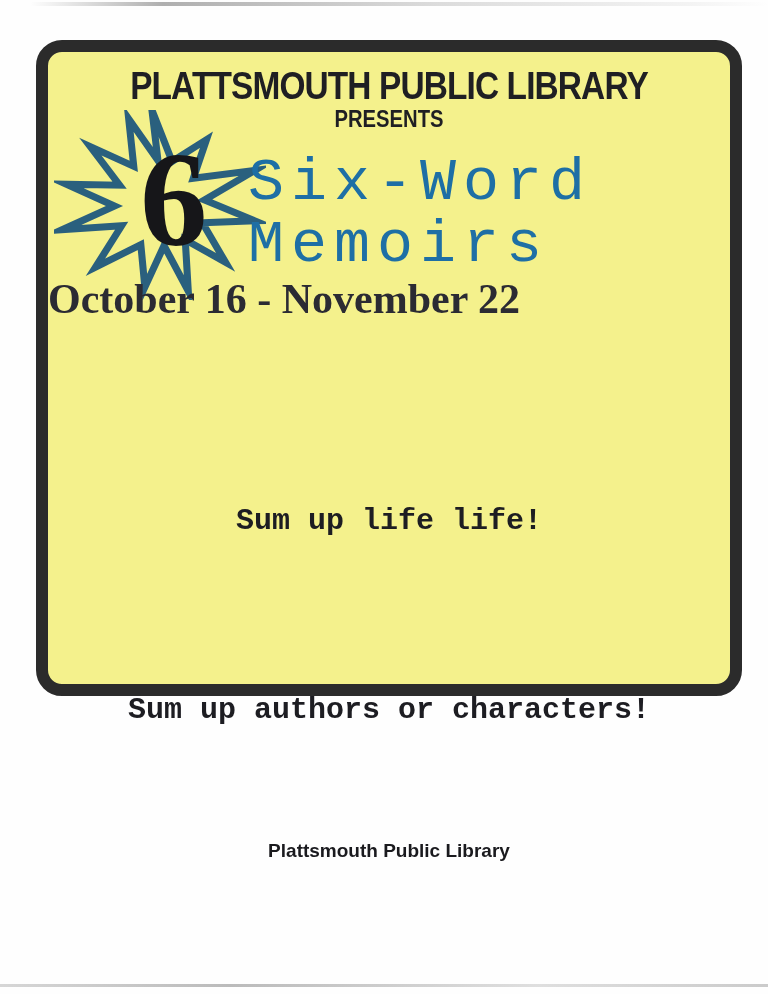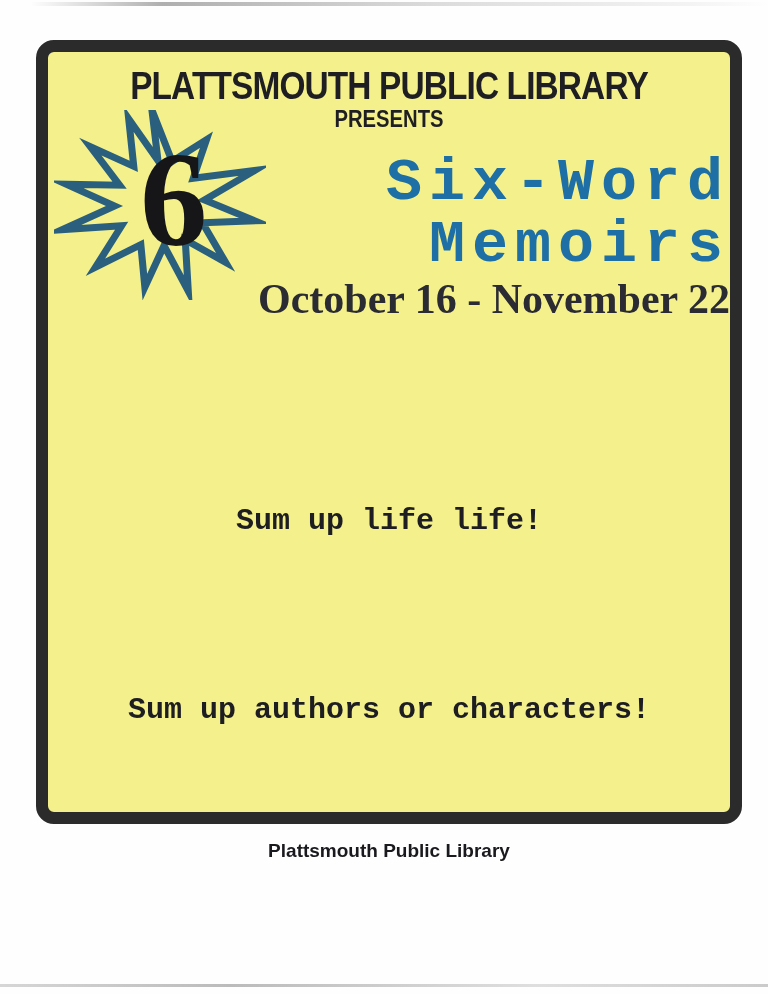--- a/index.html
+++ b/index.html
@@ -21,24 +21,24 @@
   .scan-line-top{
     position:absolute;left:30px;top:2px;width:738px;height:4px;
     background:linear-gradient(to right,rgba(150,150,150,0),rgba(110,110,110,.55) 18%,rgba(140,140,140,.30) 55%,rgba(170,170,170,.12) 90%,rgba(170,170,170,0));
     border-radius:2px;
   }
   .scan-line-bottom{
     position:absolute;left:0;top:984px;width:768px;height:3px;
     background:linear-gradient(to right,rgba(140,140,140,.35),rgba(120,120,120,.5) 30%,rgba(150,150,150,.3) 70%,rgba(140,140,140,.45));
   }
   .flyer{
-    position:absolute;left:36px;top:40px;width:706px;height:784px;
+    position:absolute;left:36px;top:40px;width:706px;height:656px;
     background:var(--paper-yellow);
     border:12px solid var(--border-black);
-    border-radius:18px;
+    border-radius:26px;
   }
   .lib-name{
     position:absolute;left:0;top:12px;width:100%;
     text-align:center;
     font-weight:bold;font-size:38px;line-height:44px;
     letter-spacing:-1px;
     color:#1f1f23;
     transform:scaleX(0.88);
   }
   .presents{
@@ -53,34 +53,33 @@
     position:absolute;left:6px;top:58px;width:212px;height:190px;
   }
   .star-wrap svg{display:block;width:100%;height:100%;}
   .badge-number{
     position:absolute;left:86px;top:22px;
     font-family:"Liberation Serif",serif;
     font-weight:bold;font-size:135px;line-height:1;
     color:#161619;
   }
   .title-block{
-    position:absolute;left:228px;right:0;top:100px;
-    text-align:right;
+    position:absolute;left:200px;right:0;top:100px;
+    text-align:left;
     font-family:"Liberation Mono","DejaVu Sans Mono",monospace;
-    font-weight:bold;font-size:60px;line-height:62px;
+    font-weight:normal;font-size:60px;line-height:62px;
     letter-spacing:7px;
     color:var(--title-teal);
   }
   .date-range{
     position:absolute;left:0;top:222px;width:100%;
-    text-align:right;
+    text-align:left;
     font-family:"Liberation Serif",serif;
     font-weight:bold;font-size:42px;line-height:50px;
     color:#2b2b33;
-    padding-left:16px;
   }
   .body-block{
     position:absolute;left:0;top:312px;width:100%;
     text-align:center;
     font-family:"Liberation Mono","DejaVu Sans Mono",monospace;
     font-weight:bold;font-size:30px;line-height:63px;
     color:var(--text-black);
     white-space:pre-wrap;
   }
   .footer-block{

